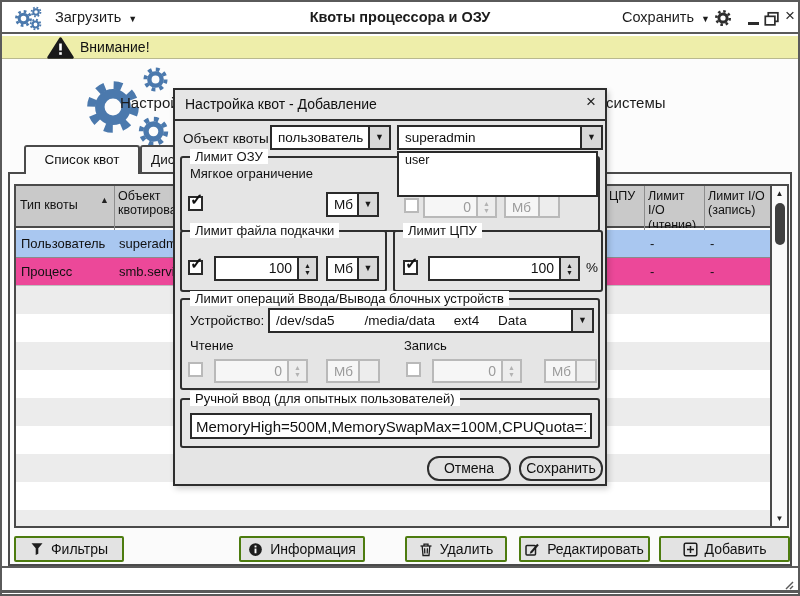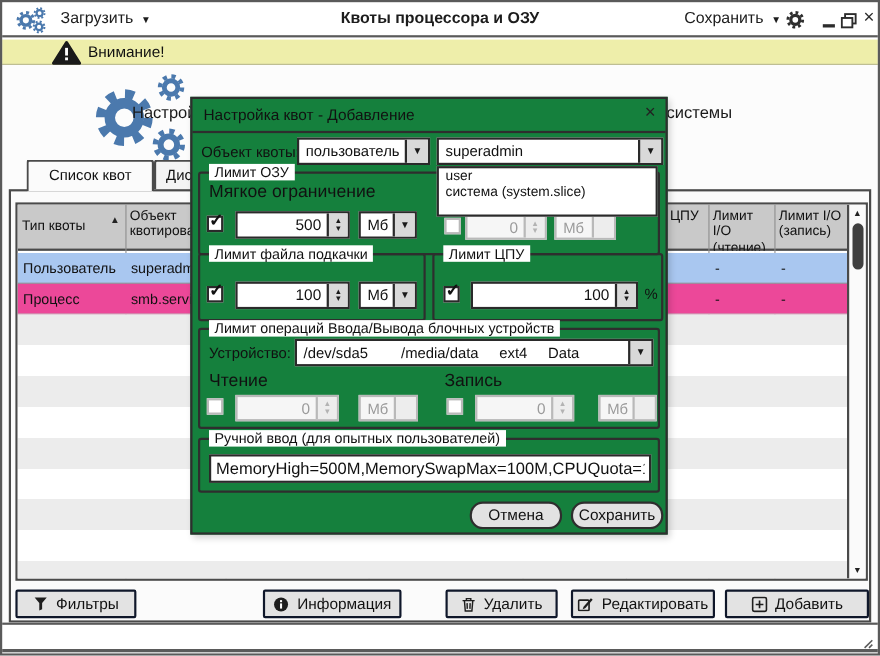--- a/index.html
+++ b/index.html
@@ -39,39 +39,39 @@
   .sortarrow{position:absolute;right:5px;top:9px;font-size:9px;color:#222;}
   .vline{position:absolute;top:0;width:1px;height:340px;background:#8d8d8d;}
   .trow{position:absolute;left:0;width:754px;height:28px;}
   .td{position:absolute;top:0;height:28px;line-height:28px;font-size:13px;color:#111;white-space:nowrap;overflow:hidden;}
   .stripes{position:absolute;left:0;top:100px;width:754px;height:240px;background:repeating-linear-gradient(180deg,#ececec 0 28px,#ffffff 28px 56px);}
   .vscroll{position:absolute;right:0;top:0;width:17px;height:340px;border-left:2px solid #4a4a4a;background:#fafafa;}
   .sbtn{position:absolute;left:0;width:15px;height:15px;text-align:center;font-size:8px;line-height:15px;color:#222;}
   .sthumb{position:absolute;left:2.5px;top:17px;width:10px;height:42px;background:#3f3f3f;border-radius:5px;}
 
   
-  .fbtn{position:absolute;top:362px;height:26px;background:#e3e3e3;border:2px solid #0f172a;border-radius:2px;display:flex;align-items:center;justify-content:center;gap:7px;font-size:14px;color:#111;cursor:default;}
+  .fbtn{position:absolute;top:362px;height:26px;background:#e3e3e3;border:2px solid #4d7c0f;border-radius:2px;display:flex;align-items:center;justify-content:center;gap:7px;font-size:14px;color:#111;cursor:default;}
 
   
   .statusbar{position:absolute;left:2px;top:566px;width:796px;height:24px;border-top:2px solid #5a5a5a;background:#fff;z-index:40;}
 
   
-  .dialog{position:absolute;left:173px;top:88px;width:434px;height:398px;background:#15803d;border:2px solid #2e2e2e;z-index:10;box-shadow:2px 3px 6px rgba(0,0,0,.18);}
+  .dialog{position:absolute;left:173px;top:88px;width:434px;height:398px;background:#e5e5e5;border:2px solid #2e2e2e;z-index:10;box-shadow:2px 3px 6px rgba(0,0,0,.18);}
   .dlg-title{position:absolute;left:10px;top:6px;font-size:14px;color:#111;}
   .dlg-close{position:absolute;right:9px;top:2px;font-size:17px;color:#222;cursor:default;}
   .dlg-sep{position:absolute;left:0;top:29px;width:100%;height:2px;background:#2e2e2e;}
   .dlg-label{position:absolute;font-size:13.5px;color:#111;white-space:nowrap;}
   .combo{position:absolute;border:2px solid #2a2a2a;background:#fff;display:flex;height:25px;}
   .combo .cval{flex:1;padding-left:6px;font-size:13.5px;line-height:21px;color:#111;white-space:pre;overflow:hidden;}
   .combo .cbtn{width:21px;background:#d9d9d9;border-left:2px solid #2a2a2a;text-align:center;font-size:9px;line-height:21px;color:#1a1a1a;}
   .ddlist{position:absolute;left:222px;top:61px;width:201px;height:46px;background:#fff;border:2px solid #2a2a2a;z-index:20;}
   .dditem{height:14px;line-height:14px;font-size:12.5px;padding-left:6px;color:#111;white-space:nowrap;}
   .grp{position:absolute;border:2px solid #2e2e2e;border-radius:3px;}
   .legend{position:absolute;top:-9px;left:8px;background:#fff;padding:0 5px;font-size:13px;color:#111;white-space:nowrap;text-align:center;}
-  .glabel{position:absolute;font-size:16px;color:#111;white-space:nowrap;}
+  .glabel{position:absolute;font-size:13px;color:#111;white-space:nowrap;}
   .cb{position:absolute;width:15px;height:15px;border:2px solid #2a2a2a;background:#fff;}
   .cb .tick{position:absolute;left:0px;top:-8px;font-size:16px;font-weight:bold;color:#111;}
   .cb.dis{border-color:#b9b9b9;}
   .spin{position:absolute;border:2px solid #2a2a2a;background:#fff;display:flex;height:25px;}
   .spin .sval{flex:1;text-align:right;padding-right:5px;font-size:14px;line-height:21px;color:#111;}
   .spin .sstep{width:19px;background:#d9d9d9;border-left:2px solid #2a2a2a;display:flex;flex-direction:column;align-items:center;justify-content:center;font-size:7px;line-height:7px;color:#1a1a1a;}
   .spin.dis{border-color:#b9b9b9;background:#f6f6f6;}
   .spin.dis .sval{color:#9b9b9b;}
   .spin.dis .sstep{background:#ededed;border-color:#b9b9b9;color:#b3b3b3;}
   .unit{position:absolute;border:2px solid #2a2a2a;background:#fff;display:flex;height:25px;}
@@ -267,48 +267,40 @@
       <div class="cval">superadmin</div>
       <div class="cbtn"><span>▼</span></div>
     </div>
 
     <div class="grp" style="left:5px;top:66px;width:420px;height:76px">
       <div class="legend">Лимит ОЗУ</div>
       <div class="glabel" style="left:8px;top:8px">Мягкое ограничение</div>
       <div class="cb" style="left:6px;top:38px">
           <span class="tick">✓</span>
         </div>
-      <div class="spin" style="left:32px;top:34px;width:104px">
-        <div class="sval">500</div>
-        <div class="sstep">
-            <span>▲</span>
-            <span>▼</span>
-          </div>
-      </div>
       <div class="unit" style="left:144px;top:34px;width:53px">
         <div class="uval">Мб</div>
         <div class="ubtn"><span>▼</span></div>
       </div>
       <div class="cb dis" style="left:222px;top:40px"></div>
       <div class="spin dis" style="left:241px;top:37px;width:74px;height:23px">
         <div class="sval">0</div>
         <div class="sstep">
             <span>▲</span>
             <span>▼</span>
           </div>
       </div>
       <div class="unit dis" style="left:322px;top:37px;width:56px;height:23px">
         <div class="uval">Мб</div>
         <div class="ubtn"></div>
       </div>
     </div>
 
     <div class="ddlist">
       <div class="dditem">user</div>
-      <div class="dditem">система (system.slice)</div>
     </div>
 
     <div class="grp" style="left:5px;top:140px;width:207px;height:62px">
       <div class="legend">Лимит файла подкачки</div>
       <div class="cb" style="left:6px;top:28px">
           <span class="tick">✓</span>
         </div>
       <div class="spin" style="left:32px;top:24px;width:104px">
         <div class="sval">100</div>
         <div class="sstep">

